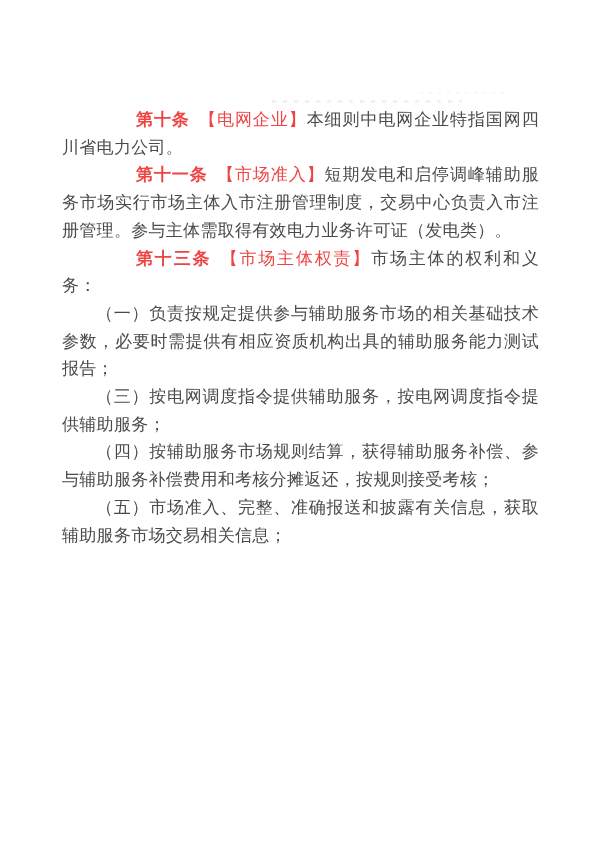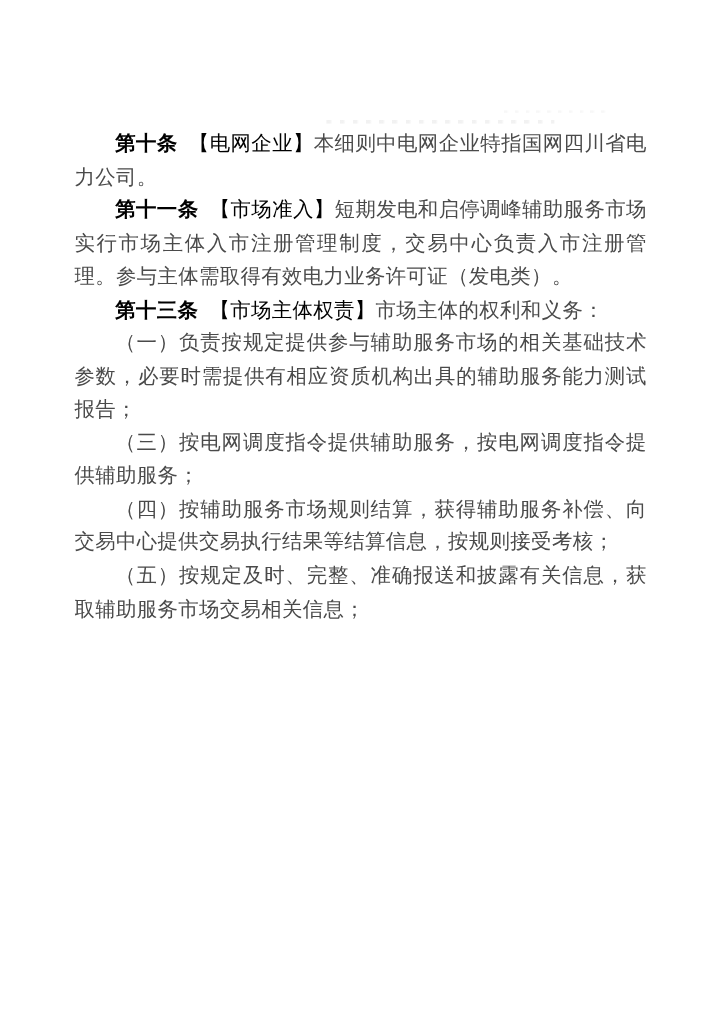--- a/index.html
+++ b/index.html
@@ -27,25 +27,26 @@
     text-align: justify;
     letter-spacing: 0.3px;
   }
   .content p {
     margin: 0;
     padding: 0;
     text-indent: 2em;
   }
   .art-num {
     font-weight: bold;
-    color: #000000;
+    color: #ef4444;
     margin-right: 0.55em;
+    margin-left: 40px;
   }
   .art-tag {
-    color: #000000;
+    color: #ef4444;
   }
   
   .scan-artifact-1 {
     position: absolute;
     left: 272px;
     top: 100px;
     width: 190px;
     height: 3px;
     background: repeating-linear-gradient(
       90deg,
@@ -86,21 +87,21 @@
 
     <p><span class="art-num">第十一条</span><span class="art-tag">【市场准入】</span><span>短期发电和启停调峰辅助服务市场实行市场主体入市注册管理制度，交易中心负责入市注册管理。参与主体需取得有效电力业务许可证（发电类）。</span></p>
 
     <p><span class="art-num">第十三条</span><span class="art-tag">【市场主体权责】</span><span>市场主体的权利和义务：</span></p>
 
     <p><span>（一）负责按规定提供参与辅助服务市场的相关基础技术参数，必要时需提供有相应资质机构出具的辅助服务能力测试报告；</span></p>
 
 
     <p><span>（三）按电网调度指令提供辅助服务，按电网调度指令提供辅助服务；</span></p>
 
-    <p><span>（四）按辅助服务市场规则结算，获得辅助服务补偿、向交易中心提供交易执行结果等结算信息，按规则接受考核；</span></p>
+    <p><span>（四）按辅助服务市场规则结算，获得辅助服务补偿、参与辅助服务补偿费用和考核分摊返还，按规则接受考核；</span></p>
 
-    <p><span>（五）按规定及时、完整、准确报送和披露有关信息，获取辅助服务市场交易相关信息；</span></p>
+    <p><span>（五）市场准入、完整、准确报送和披露有关信息，获取辅助服务市场交易相关信息；</span></p>
 
 
 
 
   </div>
 </div>
 
 </body></html>

